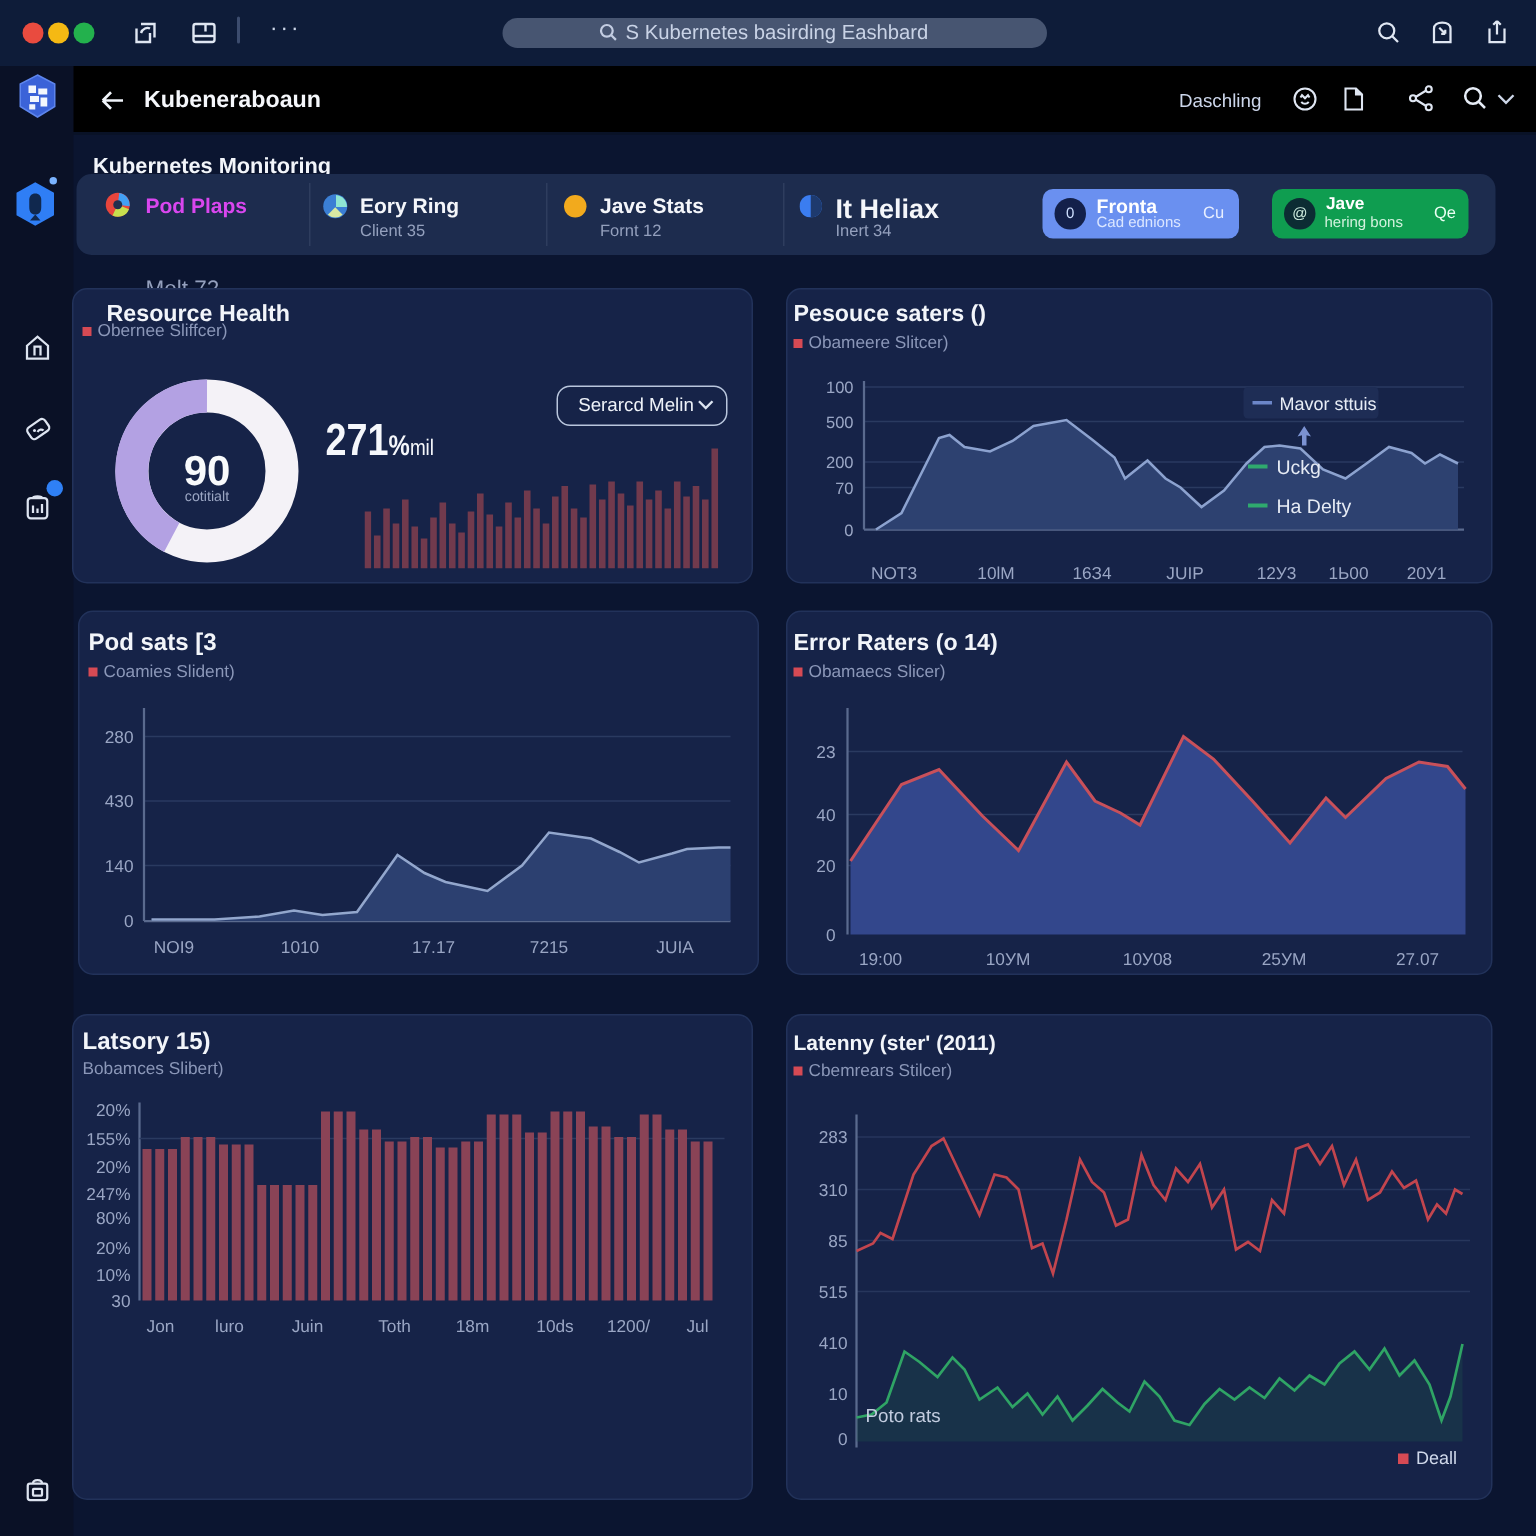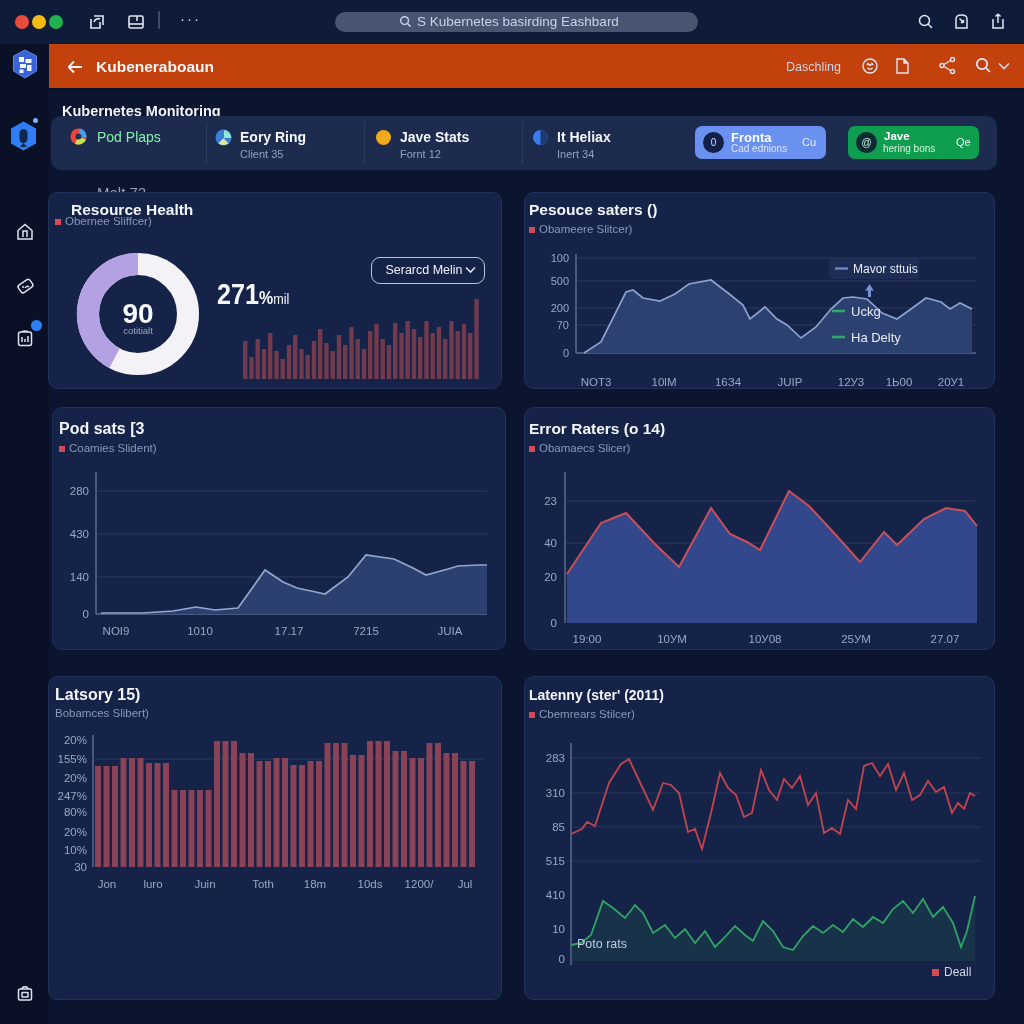--- a/index.html
+++ b/index.html
@@ -46,21 +46,21 @@
   <svg class="abs" style="left:953px;top:13px" width="17" height="17" viewBox="0 0 17 17" fill="none" stroke="#dfe6f2" stroke-width="1.5">
       <path d="M3 15 L14 15 L14 6 C14 3.5 11.8 2 8.5 2 C5.2 2 3 3.5 3 6 Z"></path>
       <path d="M6.5 5.5 L10.5 9.5 M10.5 9.5 L10.5 6.8 M10.5 9.5 L7.8 9.5"></path>
     </svg>
   <svg class="abs" style="left:989px;top:12px" width="18" height="18" viewBox="0 0 18 18" fill="none" stroke="#dfe6f2" stroke-width="1.5">
       <path d="M4 7 L4 16 L14 16 L14 7"></path>
       <path d="M9 11 L9 2 M9 2 L6.5 4.5 M9 2 L11.5 4.5"></path>
     </svg>
 </div>
 
-<div class="abs" id="appheader" style="left:0;top:44px;width:1024px;height:46px;background:#c2410c;border-bottom:2px solid #091227;">
+<div class="abs" id="appheader" style="left:0;top:44px;width:1024px;height:46px;background:#000000;border-bottom:2px solid #091227;">
   <svg class="abs" style="left:65px;top:13px" width="20" height="20" viewBox="0 0 20 20" fill="none" stroke="#f0f4fa" stroke-width="1.8">
       <path d="M17 10 L3.5 10 M3.5 10 L9 4.5 M3.5 10 L9 15.5"></path>
     </svg>
   <div class="abs" style="left:96px;top:14px;color:#f5f7fb;font-weight:bold;font-size:15.5px;">Kubeneraboaun</div>
   <div class="abs" style="left:786px;top:16px;color:#ccd6ea;font-size:12.5px;">Daschling</div>
   <svg class="abs" style="left:861px;top:13px" width="18" height="18" viewBox="0 0 18 18" fill="none" stroke="#dfe6f2" stroke-width="1.4">
       <circle cx="9" cy="9" r="7"></circle>
       <path d="M6 8 L7 6.5 L9 8.5 L11 6.5 L12 8"></path>
       <path d="M6.5 11 C8 12.5 10 12.5 11.5 11"></path>
     </svg>
@@ -133,40 +133,40 @@
 <div class="abs" style="left:206px;top:122px;width:1px;height:42px;background:rgba(200,215,240,0.10);"></div>
 <div class="abs" style="left:364px;top:122px;width:1px;height:42px;background:rgba(200,215,240,0.10);"></div>
 <div class="abs" style="left:522px;top:122px;width:1px;height:42px;background:rgba(200,215,240,0.10);"></div>
 
 <svg class="abs" style="left:70px;top:128px" width="17" height="17" viewBox="0 0 17 17">
     <circle cx="8.5" cy="8.5" r="8" fill="#e8453c"></circle>
     <path d="M8.5 8.5 L9.5 0.6 A8 8 0 0 1 16.4 9.5 Z" fill="#42a0f5"></path>
     <path d="M8.5 8.5 L16 11.5 A8 8 0 0 1 5 15.7 Z" fill="#c8e04e"></path>
     <circle cx="8.5" cy="8.5" r="3" fill="#222e4e"></circle>
   </svg>
-<div class="abs" style="left:97px;top:129px;color:#86efac;font-weight:normal;font-size:14px;">Pod Plaps</div>
+<div class="abs" style="left:97px;top:129px;color:#d946ef;font-weight:bold;font-size:14px;">Pod Plaps</div>
 <div class="abs" style="left:97px;top:148px;color:#94a0bd;font-size:15px;margin-top:36px;">Melt 72</div>
 
 <svg class="abs" style="left:215px;top:129px" width="17" height="17" viewBox="0 0 17 17">
     <circle cx="8.5" cy="8.5" r="8" fill="#3b7fd4"></circle>
     <path d="M9 1 A8 8 0 0 1 16.3 9 L9 9 Z" fill="#8fe6d2"></path>
     <path d="M1 9 A7.5 7.5 0 0 0 8 16 L8 9 Z" fill="#d9e9a2" transform="rotate(-45 8.5 8.5)"></path>
   </svg>
 <div class="abs" style="left:240px;top:129px;color:#f4f6fa;font-weight:bold;font-size:14px;">Eory Ring</div>
 <div class="abs" style="left:240px;top:148px;color:#94a0bd;font-size:11px;">Client 35</div>
 
 <div class="abs" style="left:376px;top:130px;width:15px;height:15px;border-radius:50%;background:#f2aa1d;"></div>
 <div class="abs" style="left:400px;top:129px;color:#f4f6fa;font-weight:bold;font-size:14px;">Jave Stats</div>
 <div class="abs" style="left:400px;top:148px;color:#94a0bd;font-size:11px;">Fornt 12</div>
 
 <svg class="abs" style="left:533px;top:130px" width="15" height="15" viewBox="0 0 15 15">
     <circle cx="7.5" cy="7.5" r="7.5" fill="#3b7df0"></circle>
     <path d="M7.5 0 A7.5 7.5 0 0 1 7.5 15 Z" fill="#1e3a6e"></path>
   </svg>
-<div class="abs" style="left:557px;top:129px;color:#f4f6fa;font-weight:bold;font-size:14px;">It Heliax</div>
+<div class="abs" style="left:557px;top:129px;color:#f4f6fa;font-weight:bold;font-size:18px;">It Heliax</div>
 <div class="abs" style="left:557px;top:148px;color:#94a0bd;font-size:11px;">Inert 34</div>
 
 <div class="abs" style="left:695px;top:126px;width:131px;height:33px;border-radius:7px;background:#6a90f0;">
   <div class="abs" style="left:8px;top:6px;width:21px;height:21px;border-radius:50%;background:#13204a;color:#cfe0ff;font-size:10px;text-align:center;line-height:21px;">0</div>
   <div class="abs" style="left:36px;top:4px;color:#ffffff;font-weight:bold;font-size:13px;">Fronta</div>
   <div class="abs" style="left:36px;top:17px;color:#dbe6ff;font-size:10px;">Cad ednions</div>
   <div class="abs" style="left:107px;top:10px;color:#e8efff;font-size:11px;">Cu</div>
 </div>
 
 <div class="abs" style="left:848px;top:126px;width:131px;height:33px;border-radius:7px;background:#0f9d50;">

